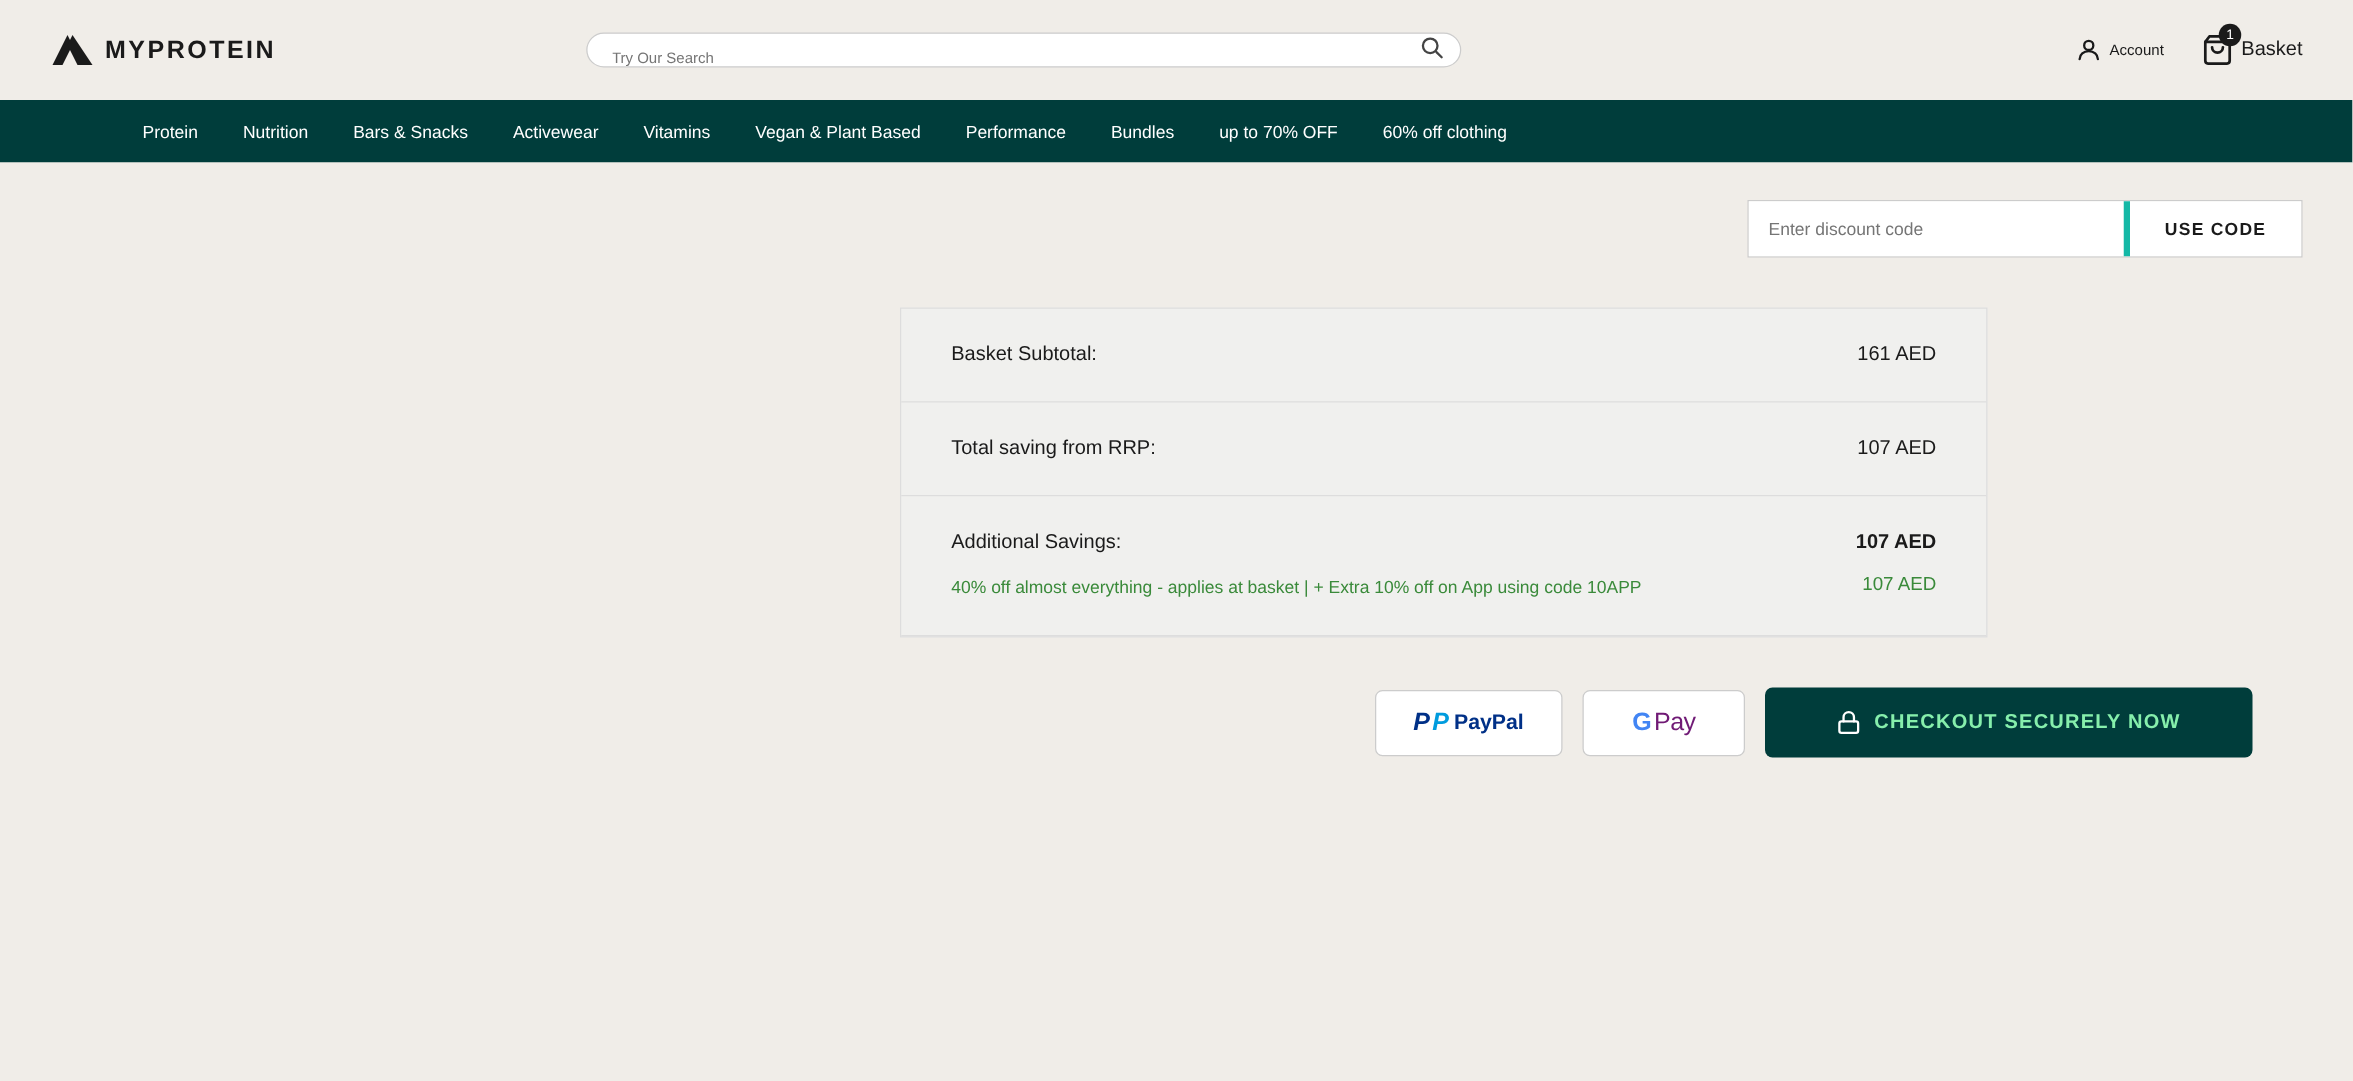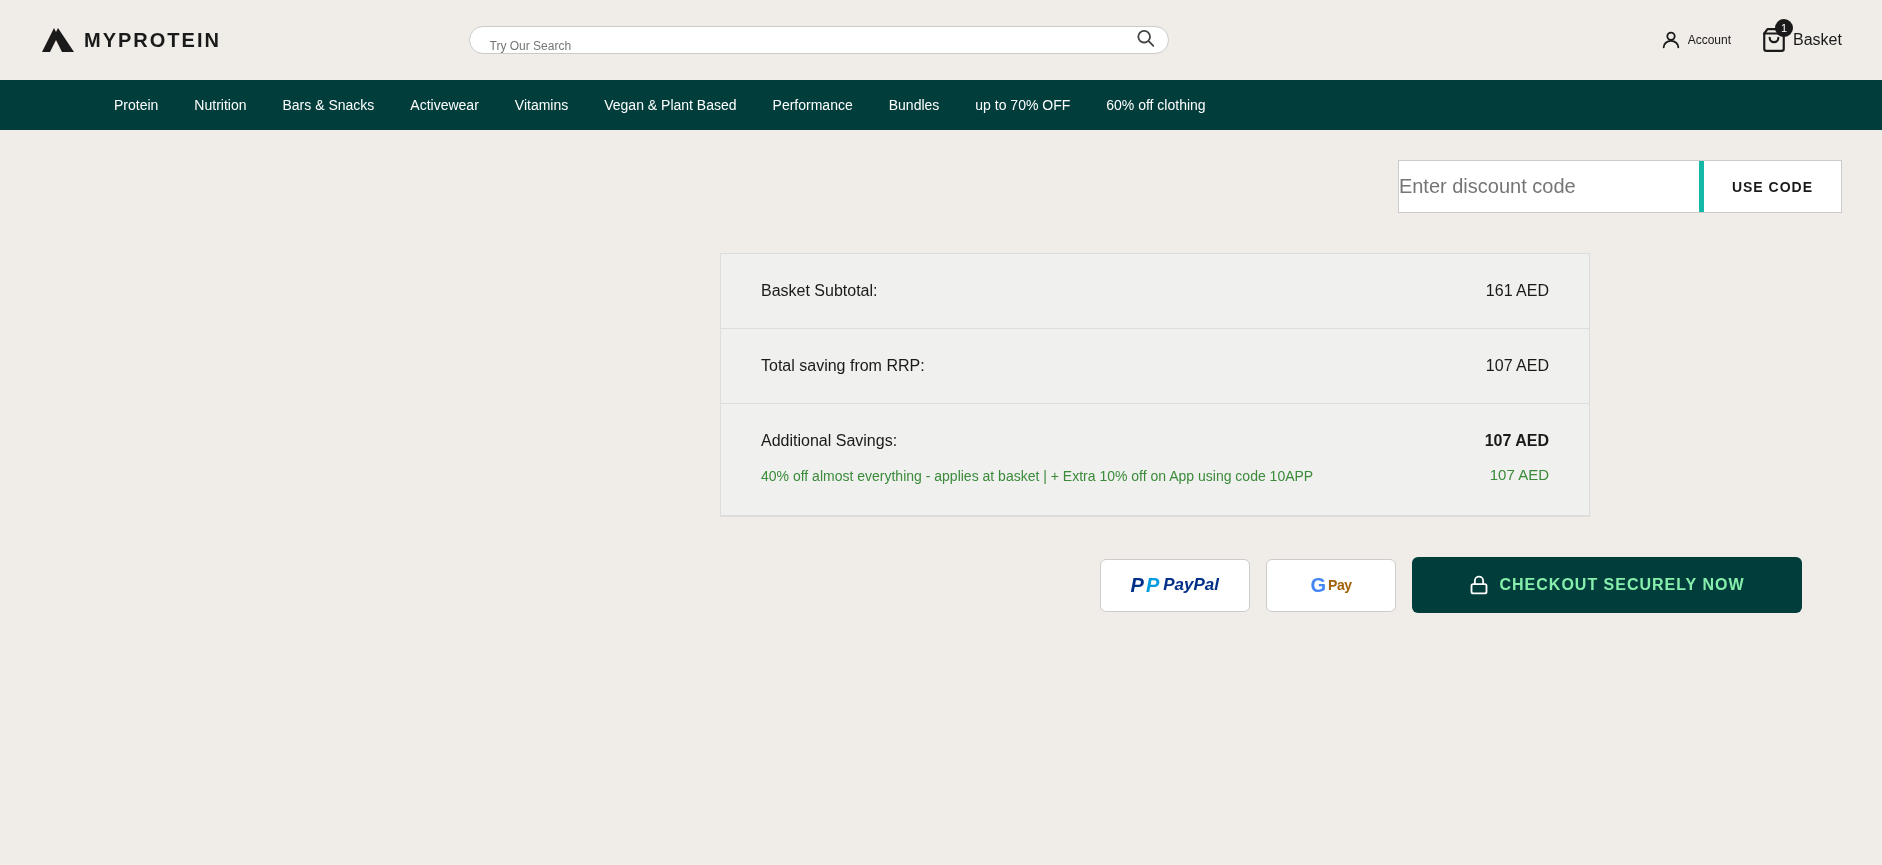--- a/index.html
+++ b/index.html
@@ -131,23 +131,23 @@
       display: flex;
       justify-content: flex-end;
       margin-bottom: 40px;
     }
     .discount-input-wrap {
       display: flex;
       border: 1px solid #ccc;
     }
     .discount-input {
       width: 300px;
-      padding: 14px 0;
+      padding: 14px 16px;
       border: none;
-      font-size: 20px;
+      font-size: 14px;
       color: #888;
       outline: none;
       background: #fff;
     }
     .use-code-btn {
       padding: 14px 28px;
       background: #fff;
       border: none;
       border-left: 5px solid #14b8a6;
       font-size: 14px;
@@ -359,28 +359,28 @@
 
   </div>
 
   <div class="payment-row">
 
     <button class="paypal-btn">
       <span style="display:flex;align-items:center;gap:2px;">
         <span style="font-size:20px; font-style:italic; font-weight:900; color:#003087;">P</span>
           <span style="font-size:20px; font-style:italic; font-weight:900; color:#009cde;">P</span>
       </span>
-      <span style="font-size:17px;font-style:italic;font-weight:700;color:#003087;">PayPal</span>
+      <span style="font-size:17px;font-weight:700;color:#003087;">PayPal</span>
     </button>
 
     <button class="gpay-btn">
       <span style="font-weight:700;font-size:20px;">
         <span style="color:#4285F4;">G</span>
       </span>
-      <span style="font-size:14px;font-weight:700;color:#a16207;letter-spacing:-0.5px;">Pay</span>
+      <span style="font-size:20px;font-weight:400;color:#701a75;letter-spacing:-0.5px;">Pay</span>
     </button>
 
     <button class="checkout-btn">
       <svg width="20" height="20" viewBox="0 0 24 24" fill="none" stroke="#fff" stroke-width="2.2" stroke-linecap="round" stroke-linejoin="round">
         <rect x="3" y="11" width="18" height="11" rx="2" ry="2"></rect>
         <path d="M7 11V7a5 5 0 0110 0v4"></path>
       </svg>
       <span>CHECKOUT SECURELY NOW</span>
     </button>
   </div>

